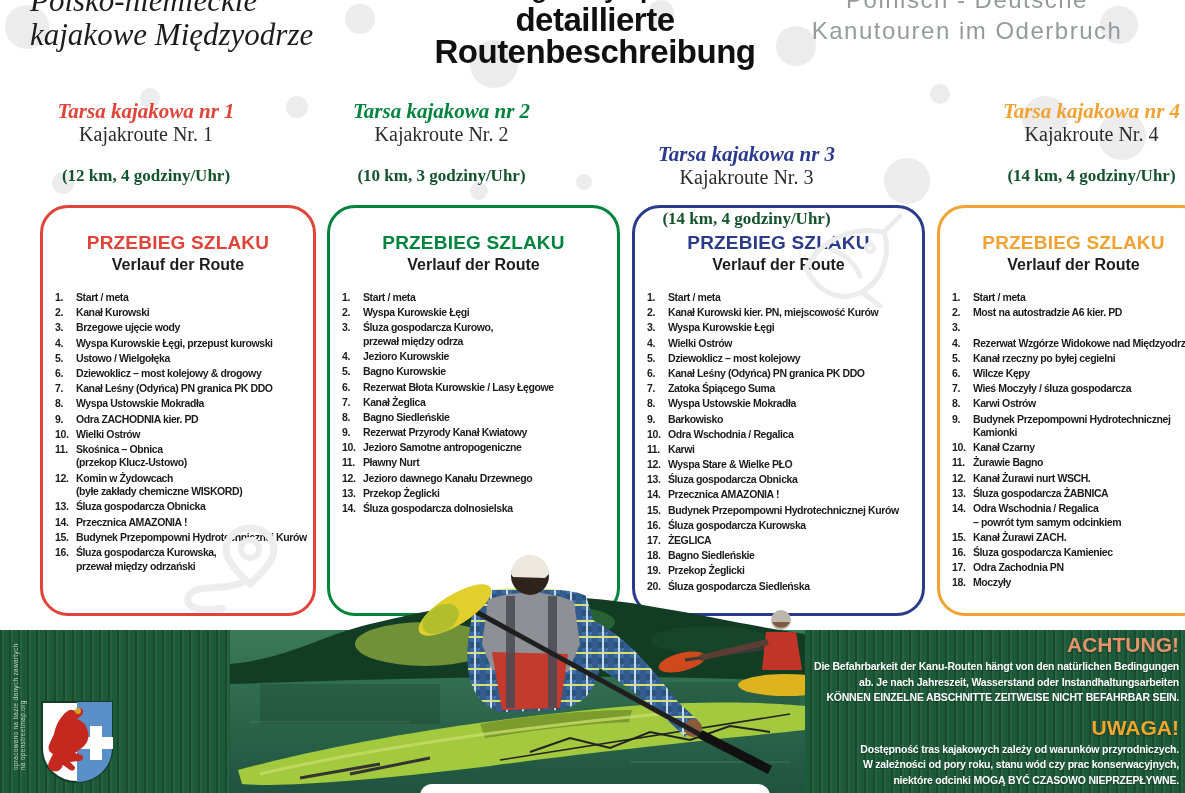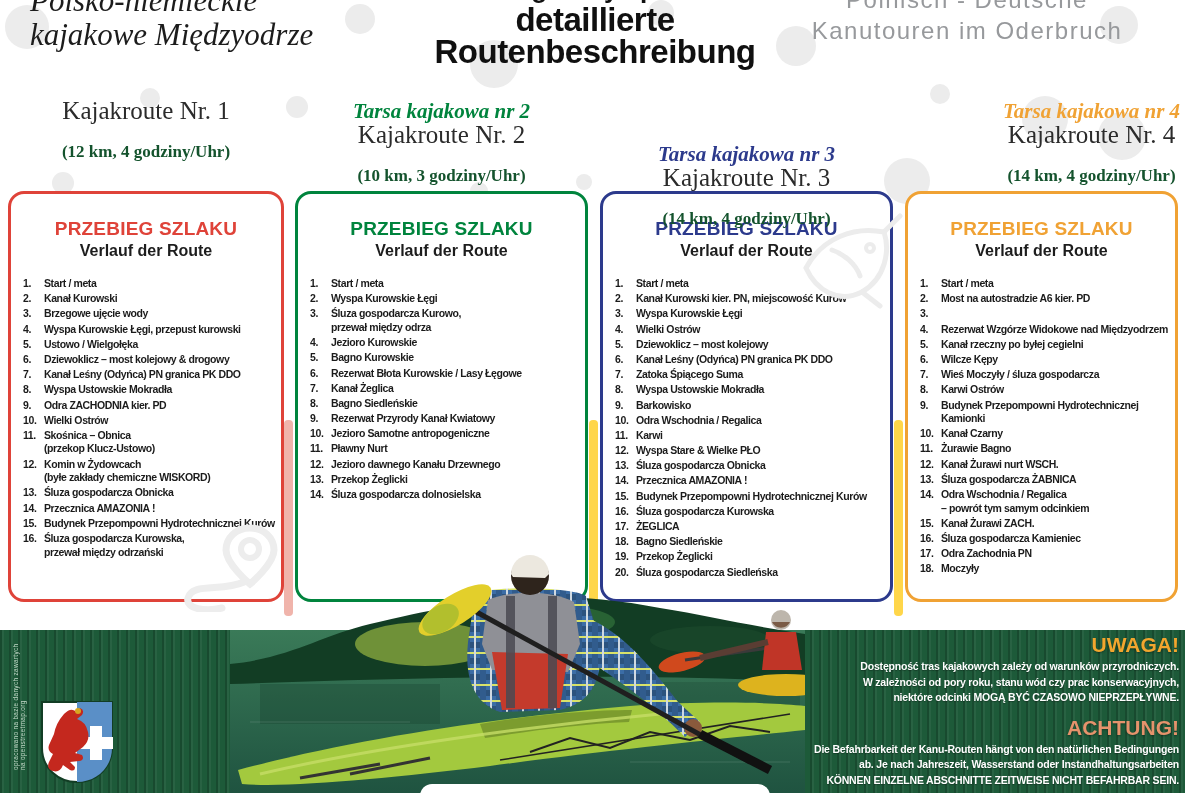--- a/index.html
+++ b/index.html
@@ -25,28 +25,28 @@
   .title-de {
     position:absolute; right:18px; width:400px; top:-16px; z-index:4;
     text-align:center; color:#97999c; font-size:24px; line-height:31px;
     letter-spacing:1.5px; white-space:pre-line; font-weight:400;
   }
 
   
   .rh { position:absolute; top:99px; text-align:center; z-index:4; }
   .rh-pl { font-family:"Liberation Serif", serif; font-style:italic; font-weight:bold;
            font-size:21px; line-height:24px; color:var(--accent); }
-  .rh-de { font-family:"Liberation Serif", serif; font-size:25px; line-height:23px; color:#2b2b2b; }
+  .rh-de { font-family:"Liberation Serif", serif; font-size:20px; line-height:23px; color:#2b2b2b; }
   .rh-km { font-family:"Liberation Serif", serif; font-weight:bold; font-size:17px;
            color:#14532d; margin-top:20px; }
 
   
   .card {
-    position:absolute; top:191px; height:411px; background:#fff; z-index:3;
-    border:3px solid var(--accent); border-radius:16px; box-sizing:border-box;
+    position:absolute; top:205px; height:411px; background:#fff; z-index:3;
+    border:3px solid var(--accent); border-radius:28px; box-sizing:border-box;margin-left:32px;
   }
   .card-head { margin:24px 0 0; text-align:center; font-weight:bold; font-size:19px;
                letter-spacing:0.2px; color:var(--accent); }
   .card-sub  { margin:2px 0 0; text-align:center; font-weight:bold; font-size:16px; color:#1d1d1d; }
   ol.route-list { list-style:none; margin:17px 0 0; padding:0 6px 0 12px; }
   ol.route-list li { display:flex; font-size:10.5px; font-weight:bold; color:#1b1b1b;
                      line-height:13.6px; margin-bottom:1.6px; letter-spacing:-0.4px; }
   ol.route-list .num { flex:0 0 21px; width:21px; }
   ol.route-list .txt { white-space:pre-line; }
 
@@ -102,20 +102,21 @@
   <div class="title-pl">Polsko-niemieckie
 kajakowe Międzyodrze</div>
   <div class="title-center">
     <div class="tc-top">Szczegółowy opis tras</div>
     <div class="tc-main">detaillierte Routenbeschreibung</div>
   </div>
   <div class="title-de">Polnisch - Deutsche
 Kanutouren im Oderbruch</div>
 
   <div class="rh" style="left: 8px; width: 276px; --accent: #df4339;">
+    <div class="rh-pl">Tarsa kajakowa nr 1</div>
     <div class="rh-de">Kajakroute Nr. 1</div>
     <div class="rh-km">(12 km, 4 godziny/Uhr)</div>
   </div>
   <div class="rh" style="left: 295px; width: 293px; --accent: #00843d;">
     <div class="rh-pl">Tarsa kajakowa nr 2</div>
     <div class="rh-de">Kajakroute Nr. 2</div>
     <div class="rh-km">(10 km, 3 godziny/Uhr)</div>
   </div>
   <div class="rh" style="left: 600px; width: 293px; margin-top: 43px; --accent: #2c3a8c;">
     <div class="rh-pl">Tarsa kajakowa nr 3</div>
@@ -587,29 +588,29 @@
     <path d="M39 4 H74 V50 C74 70 58 84 39 84 Z" fill="#5a8fc7"></path>
     <rect x="52" y="28" width="12" height="34" fill="#ffffff"></rect>
     <rect x="41" y="39" width="34" height="12" fill="#ffffff"></rect>
     <path d="M26 16 q8 -8 13 -1 l3 -5 q5 2 2 7 l-5 4 q9 3 11 13 q2 9 -5 15 l-8 6 l7 2 q3 5 -3 6 l-9 1 l5 5 q0 5 -5 3 l-7 -5 q-3 8 -10 6 q-7 -2 -4 -9 l4 -8 q-6 -3 -4 -9 l5 -11 q2 -11 10 -20" fill="#c4281e"></path>
     <circle cx="40" cy="13" r="3" fill="#d8a520"></circle>
   </svg>
 
   <div class="credit">opracowano na bazie danych zawartych na openstreetmap.org</div>
 
   <div class="warnings">
+    <div class="warn-block" style="--accent: #e5936c;">
+      <div class="warn-title">ACHTUNG!</div>
+      <div class="warn-body">Die Befahrbarkeit der Kanu-Routen hängt von den natürlichen Bedingungen
+ab. Je nach Jahreszeit, Wasserstand oder Instandhaltungsarbeiten
+KÖNNEN EINZELNE ABSCHNITTE ZEITWEISE NICHT BEFAHRBAR SEIN.</div>
+    </div>
     <div class="warn-block" style="--accent: #f2a62e;">
       <div class="warn-title">UWAGA!</div>
       <div class="warn-body">Dostępność tras kajakowych zależy od warunków przyrodniczych.
 W zależności od pory roku, stanu wód czy prac konserwacyjnych,
 niektóre odcinki MOGĄ BYĆ CZASOWO NIEPRZEPŁYWNE.</div>
     </div>
-    <div class="warn-block" style="--accent: #e5936c;">
-      <div class="warn-title">ACHTUNG!</div>
-      <div class="warn-body">Die Befahrbarkeit der Kanu-Routen hängt von den natürlichen Bedingungen
-ab. Je nach Jahreszeit, Wasserstand oder Instandhaltungsarbeiten
-KÖNNEN EINZELNE ABSCHNITTE ZEITWEISE NICHT BEFAHRBAR SEIN.</div>
-    </div>
   </div>
 
   <div class="cutoff-box"></div>
 
 </div>
 
 </body></html>

